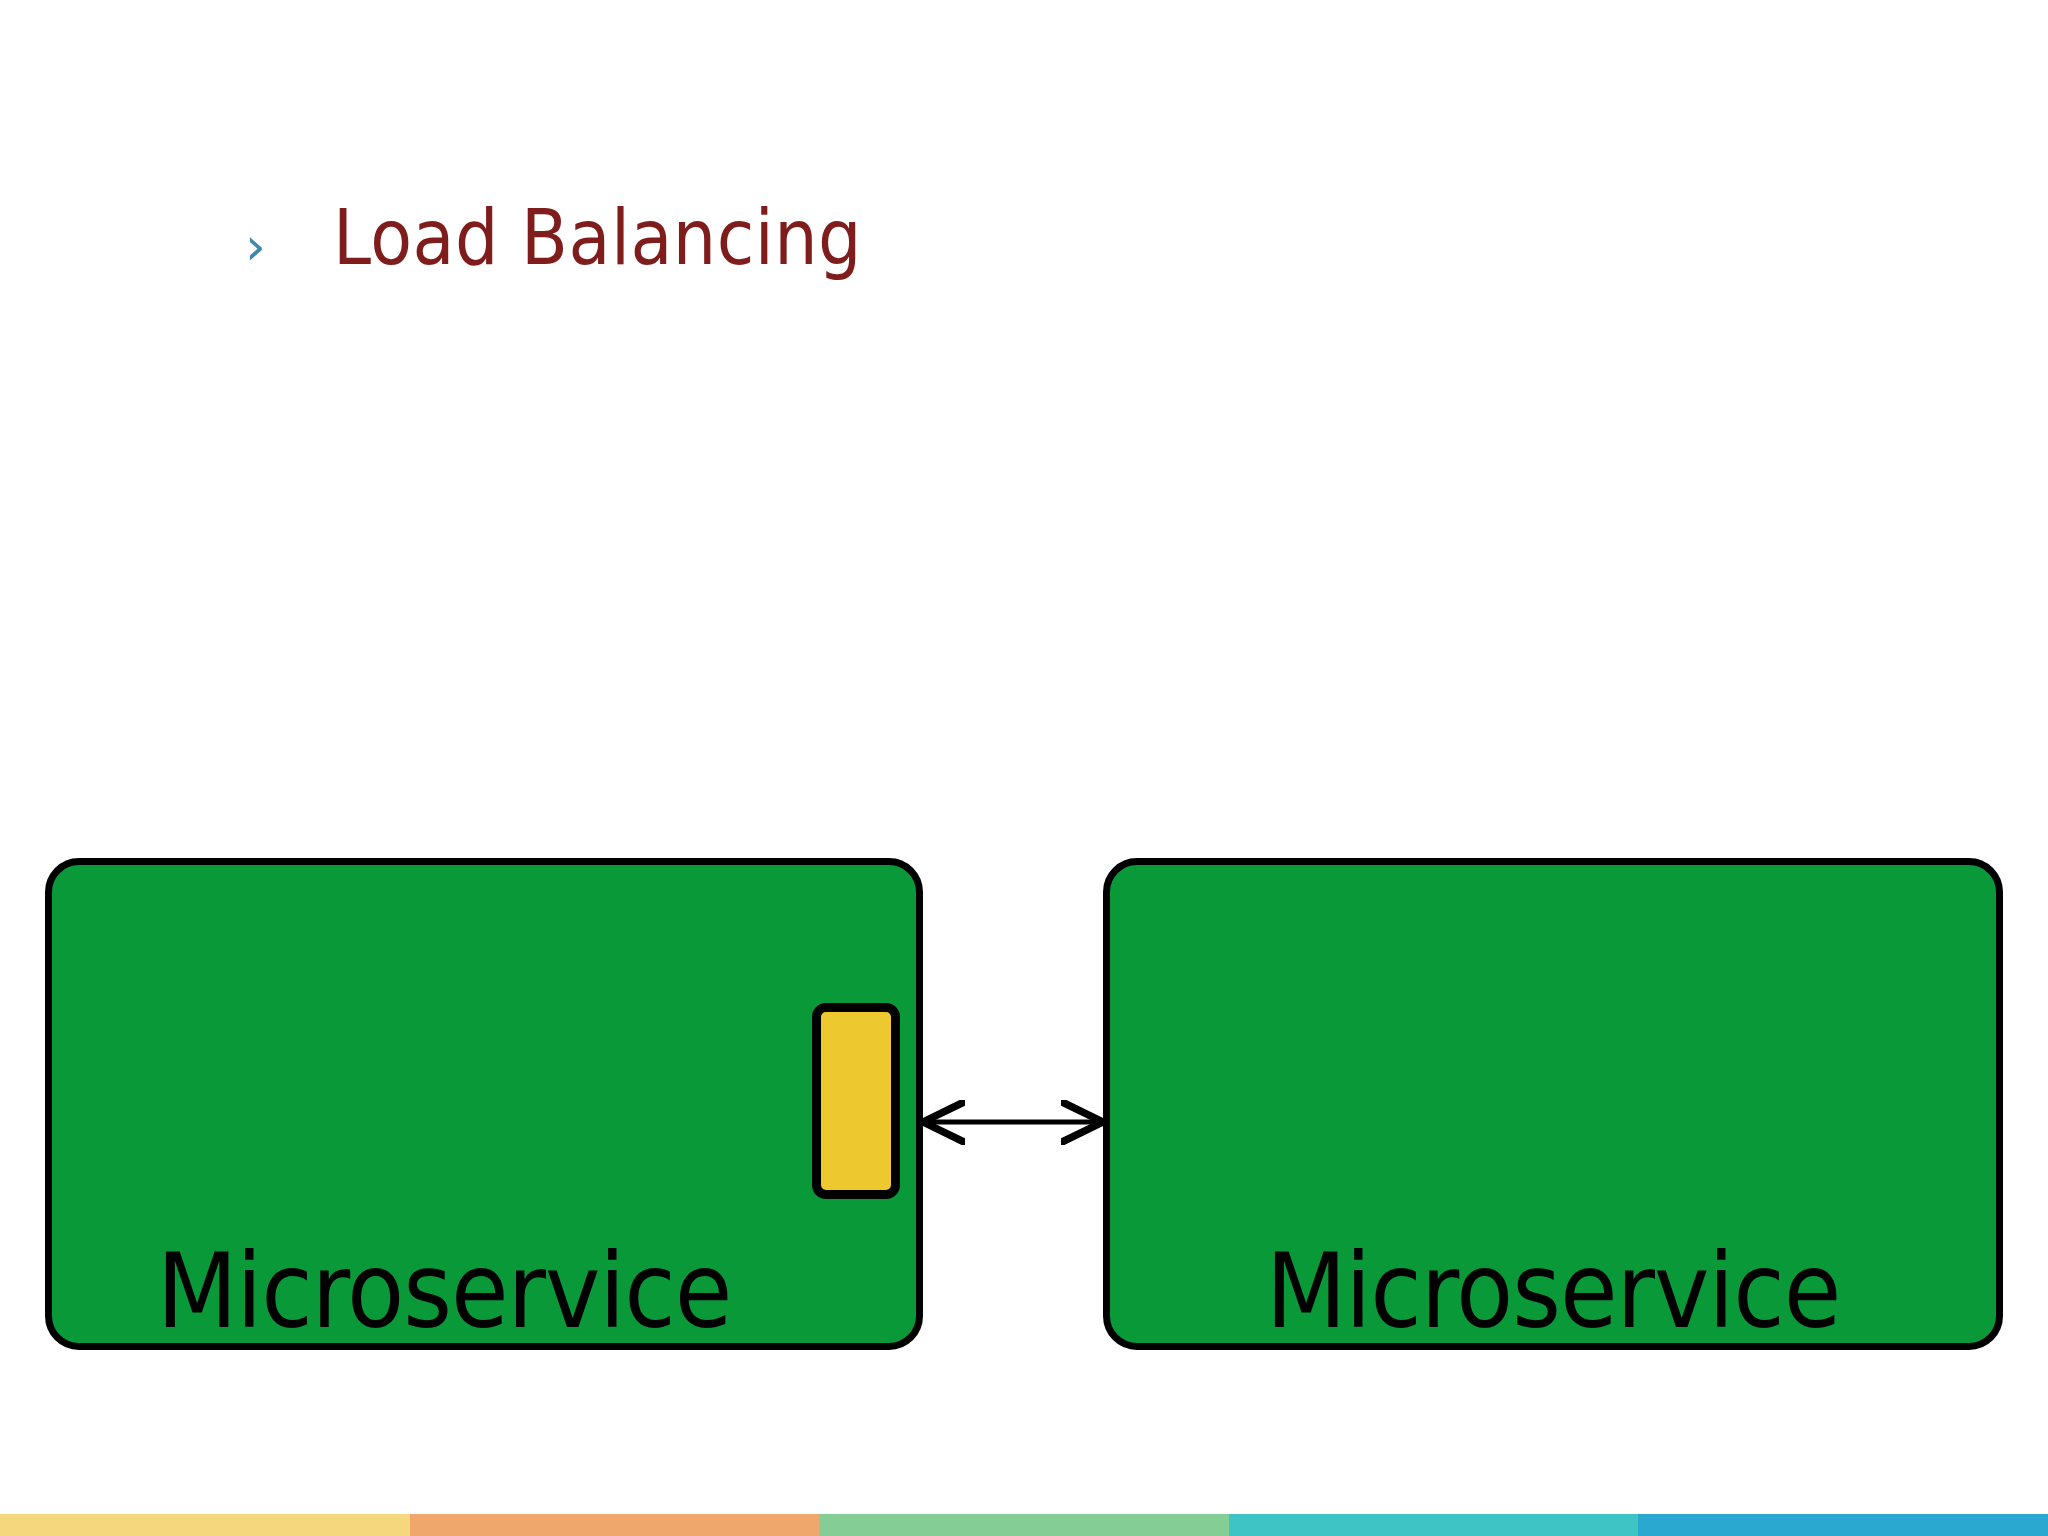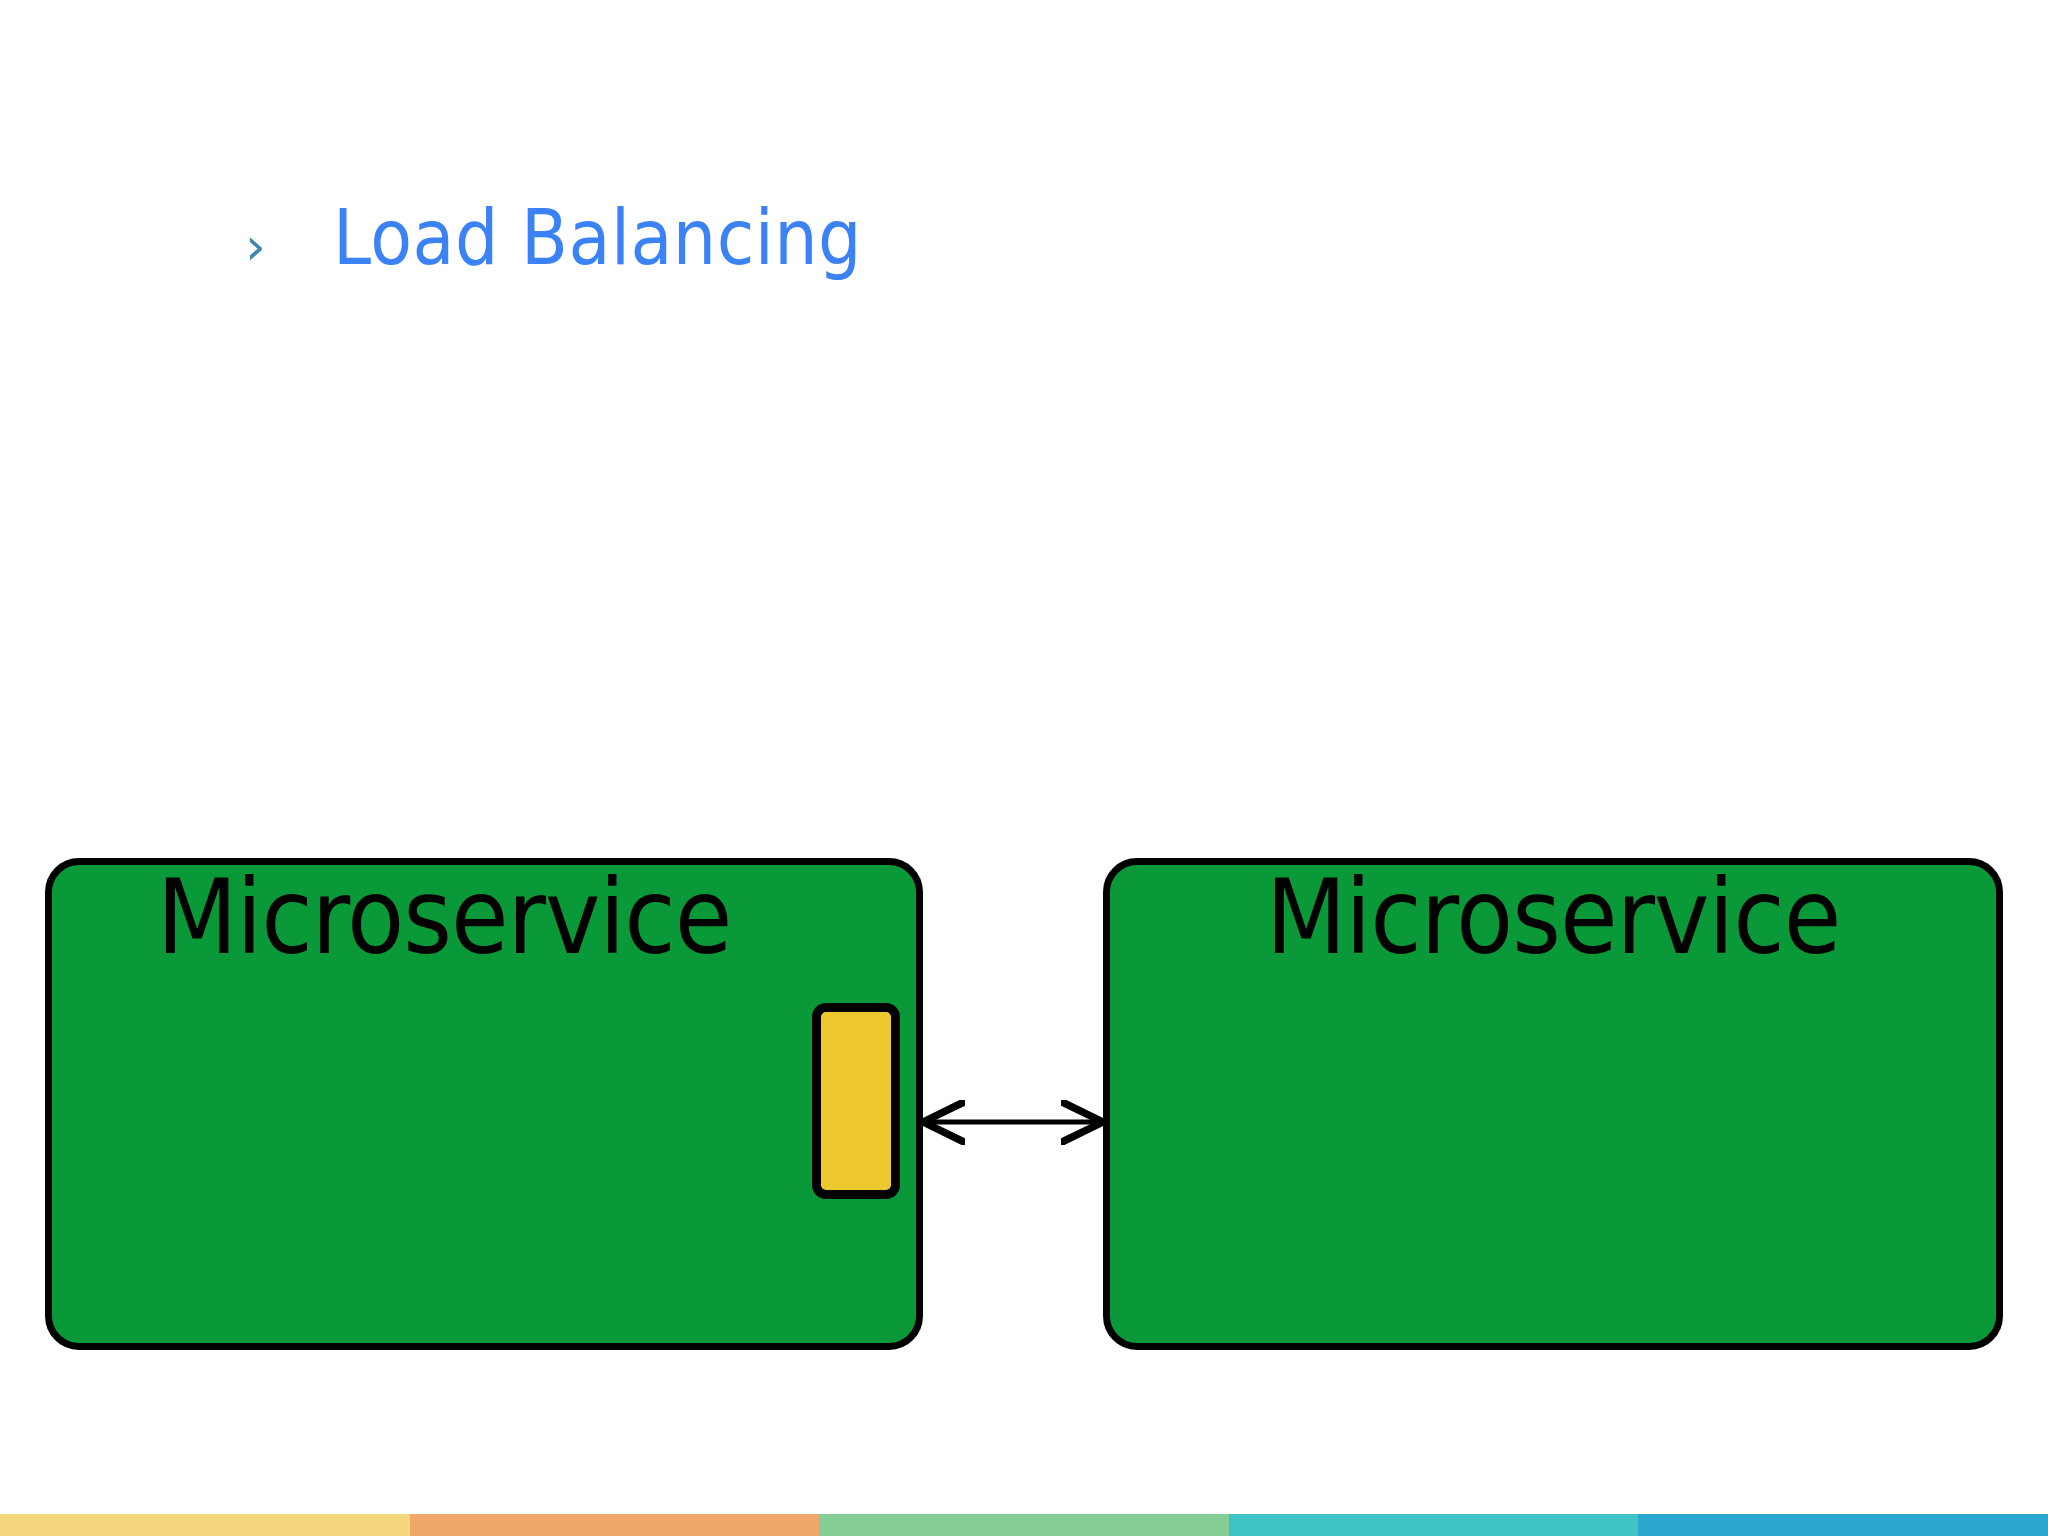--- a/index.html
+++ b/index.html
@@ -58,21 +58,21 @@
     height: 1536px;
   }
 
   .node-box {
     position: absolute;
     background: #0A9938;
     border: 7px solid #000000;
     border-radius: 34px;
     box-sizing: border-box;
     display: flex;
-    align-items: flex-start;
+    align-items: flex-end;
     justify-content: center;
   }
   .node-label {
     color: #000000;
     font-size: 104px;
     line-height: 1;
     font-family: "DejaVu Sans Condensed", "DejaVu Sans", sans-serif;
     font-weight: 400;
     white-space: nowrap;
     letter-spacing: -1px;
@@ -131,21 +131,21 @@
     flex: 1 1 0;
   }
 </style>
 </head>
 <body>
 
 <div id="slide" style="background: rgb(255, 255, 255);">
 
   <div class="bullet-row">
     <span class="bullet-chevron" style="color: rgb(63, 135, 175);">›</span>
-    <span class="bullet-text" style="color: #3b82f6;">Load Balancing</span>
+    <span class="bullet-text" style="color: #7f1d1d;">Load Balancing</span>
   </div>
 
   <div id="diagram">
 
     <div id="node-left" class="node-box" style="background: rgb(10, 153, 56); border-color: rgb(0, 0, 0);">
       <span class="node-label">Microservice</span>
     </div>
 
     <div id="port-marker" style="background: rgb(237, 201, 47); border-color: rgb(0, 0, 0);"></div>
 

